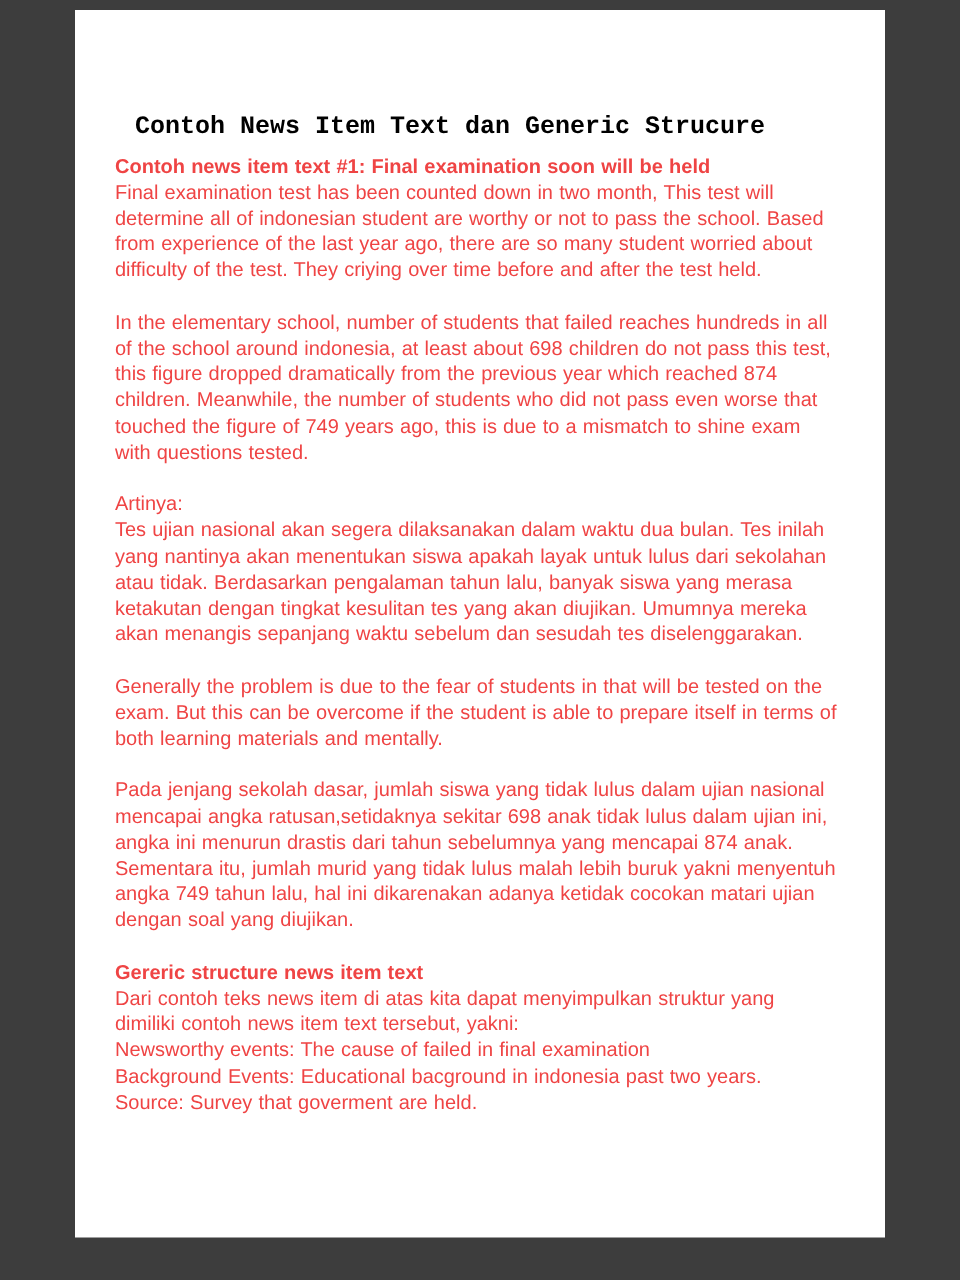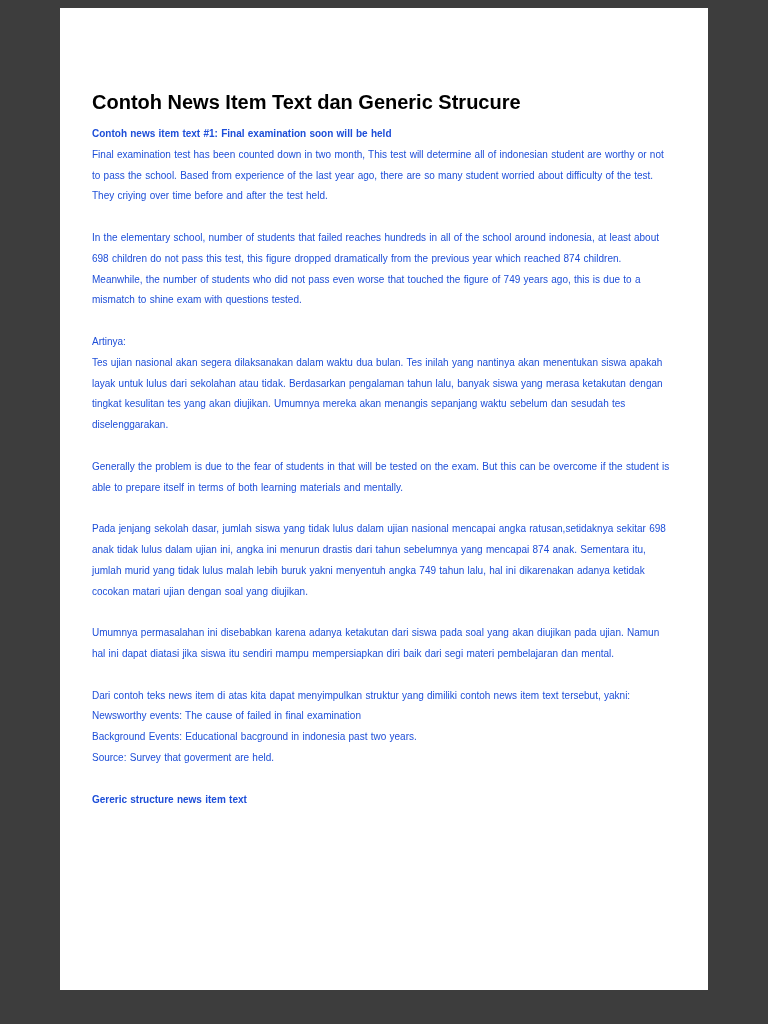--- a/index.html
+++ b/index.html
@@ -24,26 +24,27 @@
     height: 982px;
     background: #ffffff;
     padding: 82px 36px 0 32px;
     overflow: hidden;
   }
   .doc-title {
     font-size: 20px;
     line-height: 24px;
     font-weight: bold;
     color: #000000;
-    margin: 0 0 10px 0;
+    margin: 0 0 10px 16px;
+    font-family: Liberation Mono, monospace;
   }
   .para {
-    font-size: 10px;
+    font-size: 16px;
     line-height: 20.8px;
-    color: #1d4ed8;
+    color: #ef4444;
     margin: 0 0 20.8px 0;
     white-space: pre-line;
     word-spacing: 0.5px;
   }
   .bold { font-weight: bold; }
   .tight { margin-bottom: 0; }
 </style>
 </head>
 <body>
 
@@ -58,23 +59,22 @@
 
     <p class="para">In the elementary school, number of students that failed reaches hundreds in all of the school around indonesia, at least about 698 children do not pass this test, this figure dropped dramatically from the previous year which reached 874 children. Meanwhile, the number of students who did not pass even worse that touched the figure of 749 years ago, this is due to a mismatch to shine exam with questions tested.</p>
 
     <p class="para">Artinya:
 Tes ujian nasional akan segera dilaksanakan dalam waktu dua bulan. Tes inilah yang nantinya akan menentukan siswa apakah layak untuk lulus dari sekolahan atau tidak. Berdasarkan pengalaman tahun lalu, banyak siswa yang merasa ketakutan dengan tingkat kesulitan tes yang akan diujikan. Umumnya mereka akan menangis sepanjang waktu sebelum dan sesudah tes diselenggarakan.</p>
 
     <p class="para">Generally the problem is due to the fear of students in that will be tested on the exam. But this can be overcome if the student is able to prepare itself in terms of both learning materials and mentally.</p>
 
     <p class="para">Pada jenjang sekolah dasar, jumlah siswa yang tidak lulus dalam ujian nasional mencapai angka ratusan,setidaknya sekitar 698 anak tidak lulus dalam ujian ini, angka ini menurun drastis dari tahun sebelumnya yang mencapai 874 anak. Sementara itu, jumlah murid yang tidak lulus malah lebih buruk yakni menyentuh angka 749 tahun lalu, hal ini dikarenakan adanya ketidak cocokan matari ujian dengan soal yang diujikan.</p>
 
-    <p class="para">Umumnya permasalahan ini disebabkan karena adanya ketakutan dari siswa pada soal yang akan diujikan pada ujian. Namun hal ini dapat diatasi jika siswa itu sendiri mampu mempersiapkan diri baik dari segi materi pembelajaran dan mental.</p>
+
+    <p class="para bold tight">Gereric structure news item text</p>
 
     <p class="para">Dari contoh teks news item di atas kita dapat menyimpulkan struktur yang dimiliki contoh news item text tersebut, yakni:
 Newsworthy events: The cause of failed in final examination
 Background Events: Educational bacground in indonesia past two years.
 Source: Survey that goverment are held.</p>
 
-    <p class="para bold tight">Gereric structure news item text</p>
-
   </div>
 </div>
 
 </body></html>

